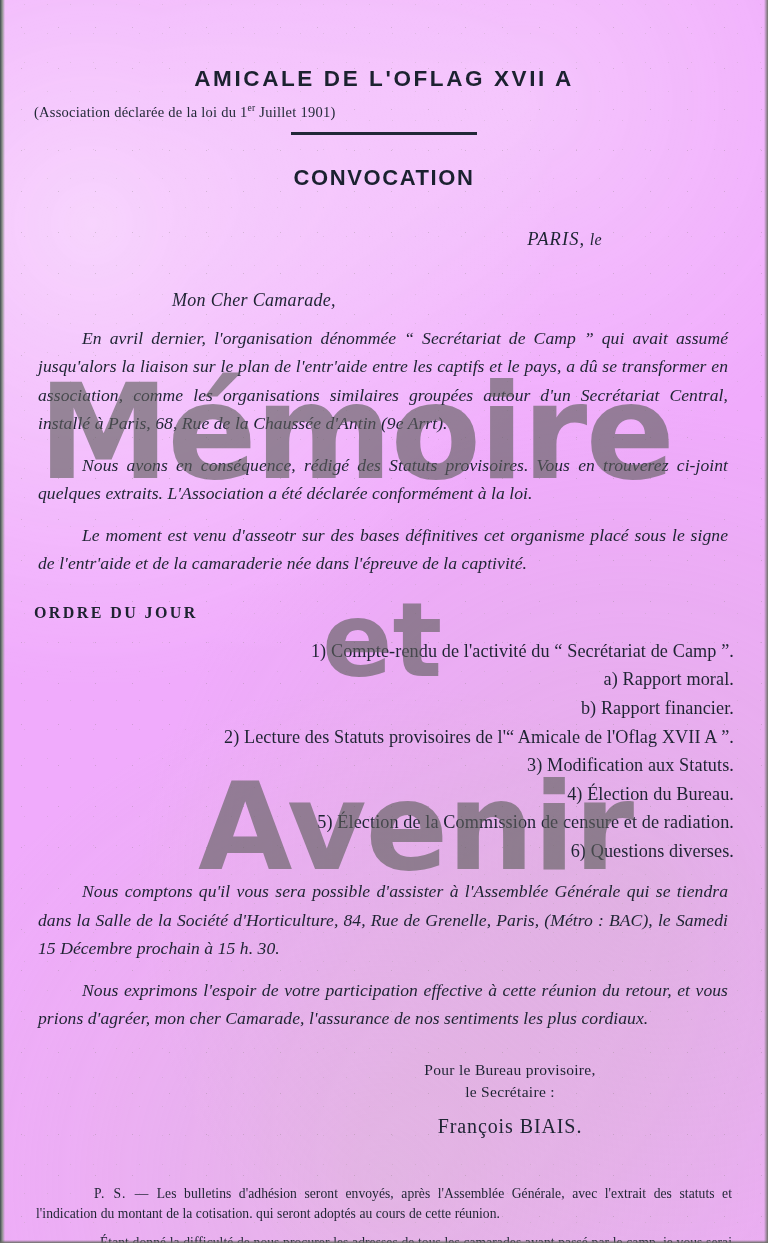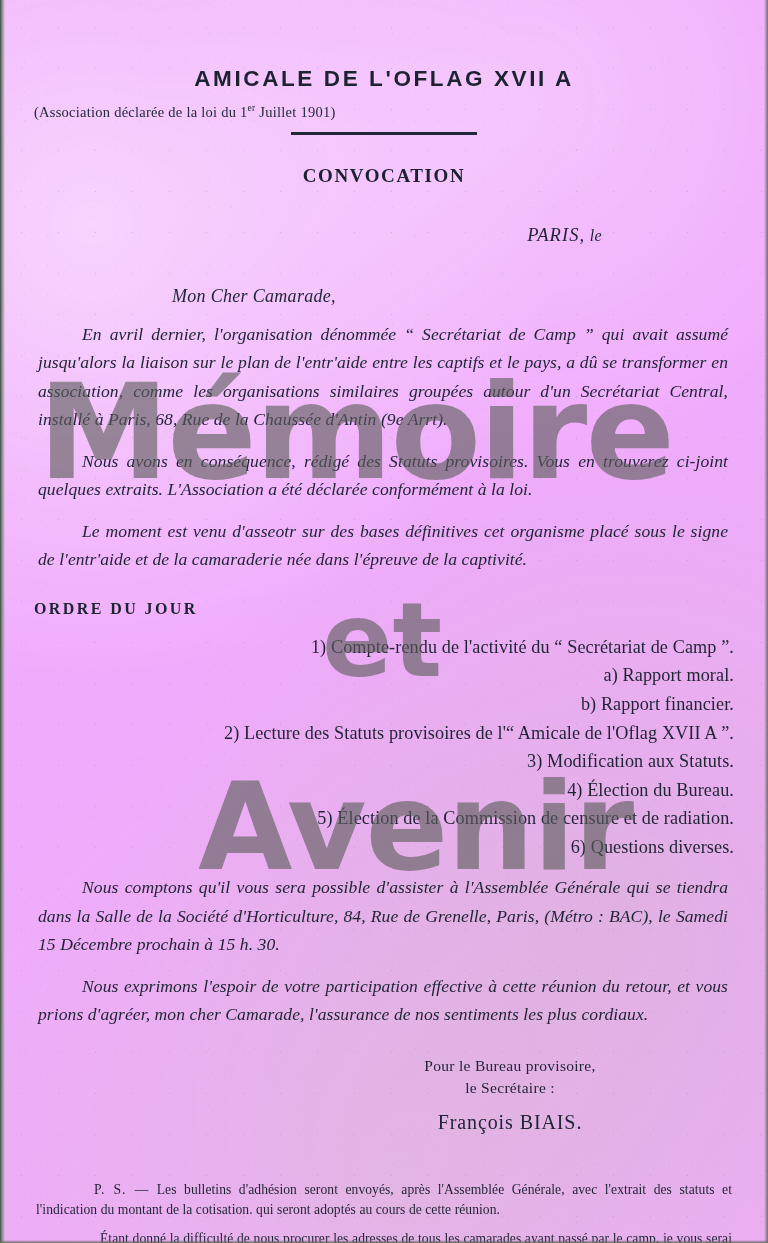--- a/index.html
+++ b/index.html
@@ -92,23 +92,23 @@
 
   .rule {
     width: 186px;
     height: 0;
     border-top: 3px solid #222838;
     margin: 11px auto 0 auto;
   }
 
   .doc-kind {
     text-align: center;
-    font-family: Liberation Serif, serif;
+    font-family: Liberation Sans, sans-serif;
     font-weight: bold;
-    font-size: 19px;
+    font-size: 22px;
     letter-spacing: 1.6px;
     margin: 30px 0 0 0;
     color: #1b2130;
   }
 
   .place-line {
     text-align: right;
     font-style: italic;
     font-size: 18.5px;
     margin: 38px 132px 0 0;

